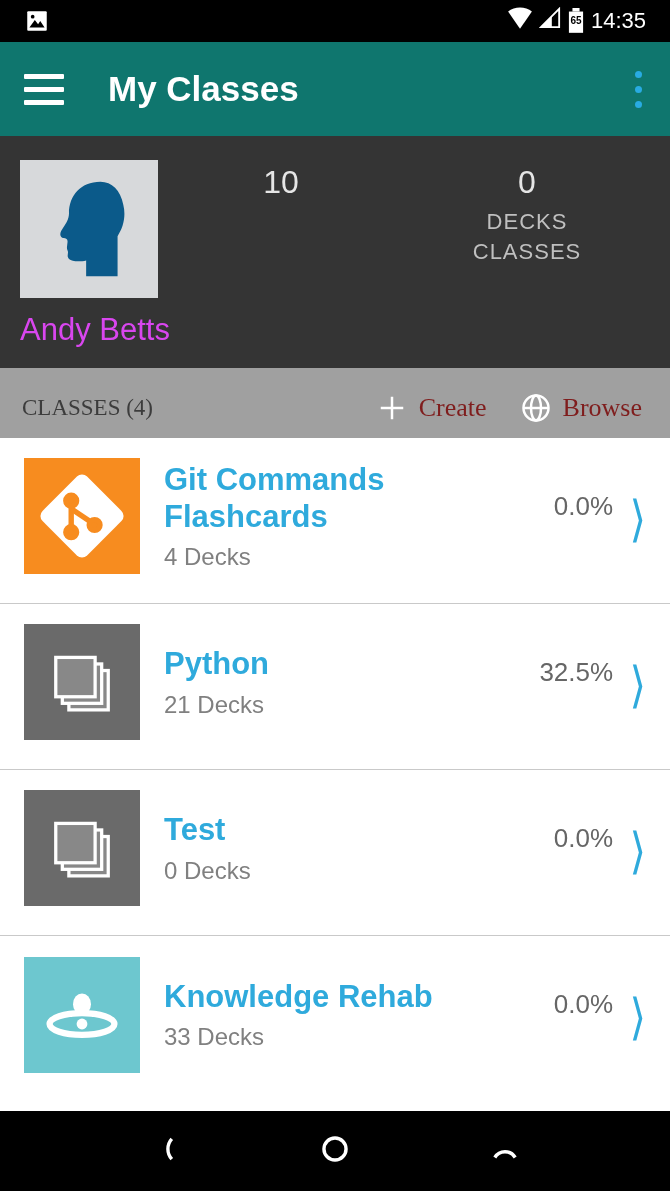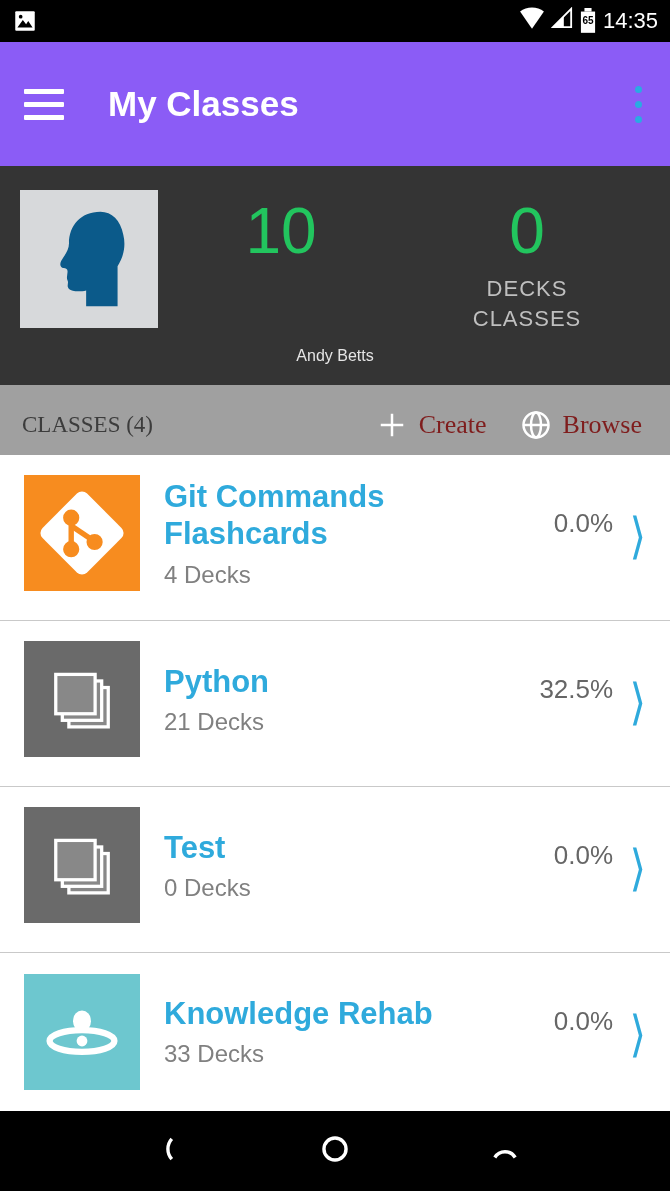--- a/index.html
+++ b/index.html
@@ -9,28 +9,28 @@
     font-family: -apple-system, "Helvetica Neue", Arial, sans-serif;
     background: #fff;
     overflow: hidden;
     position: relative;
   }
   .status-bar {
     height: 42px;
     background: #000;
     display: flex;
     align-items: center;
-    padding: 0 12px;
+    padding: 0 24px;
     color: #fff;
   }
   .status-right { margin-left: auto; display: flex; align-items: center; gap: 6px; font-size: 22px; font-weight: 500; }
   .pic-icon svg { display: block; }
   .app-bar {
-    height: 124px;
-    background: #8b5cf6;
+    height: 94px;
+    background: #0f766e;
     display: flex;
     align-items: center;
     padding: 0 22px 0 24px;
     color: #fff;
   }
   .hamburger { display: flex; flex-direction: column; gap: 8px; }
   .hamburger span { display: block; width: 40px; height: 5px; background: #fff; border-radius: 1px; }
   .app-title { font-size: 35px; font-weight: 600; margin-left: 44px; }
   .more-dots { margin-left: auto; display: flex; flex-direction: column; gap: 8px; padding-right: 6px;}
   .more-dots span { width: 7px; height: 7px; background: #29abe2; border-radius: 50%; }
@@ -41,23 +41,23 @@
     flex-direction: column;
   }
   .profile-row { display: flex; align-items: flex-start; }
   .avatar-box {
     width: 138px; height: 138px; background: #d7d9db;
     display: flex; align-items: center; justify-content: center;
     flex-shrink: 0;
   }
   .profile-stats { flex: 1; display: flex; }
   .stat { flex: 1; text-align: center; }
-  .stat-num { font-size: 64px; color: #22c55e; font-weight: 400; margin-top: 4px; }
+  .stat-num { font-size: 32px; color: #e5e5e5; font-weight: 400; margin-top: 4px; }
   .stat-label { font-size: 22px; color: #bfbfbf; letter-spacing: 1px; line-height: 1.35; margin-top: 6px;}
-  .profile-name { color: #e5e5e5; font-size: 16px; margin-top: 14px; text-align: center; }
+  .profile-name { color: #d946ef; font-size: 31px; margin-top: 14px; }
   .classes-bar {
     background: #a0a0a0;
     height: 70px;
     display: flex;
     align-items: center;
     padding: 10px 28px 0 22px;
     color: #404040;
     font-family: Liberation Serif, serif;
   }
   .classes-label { font-size: 23px; font-weight: 400; color: #3c3c3c; }

